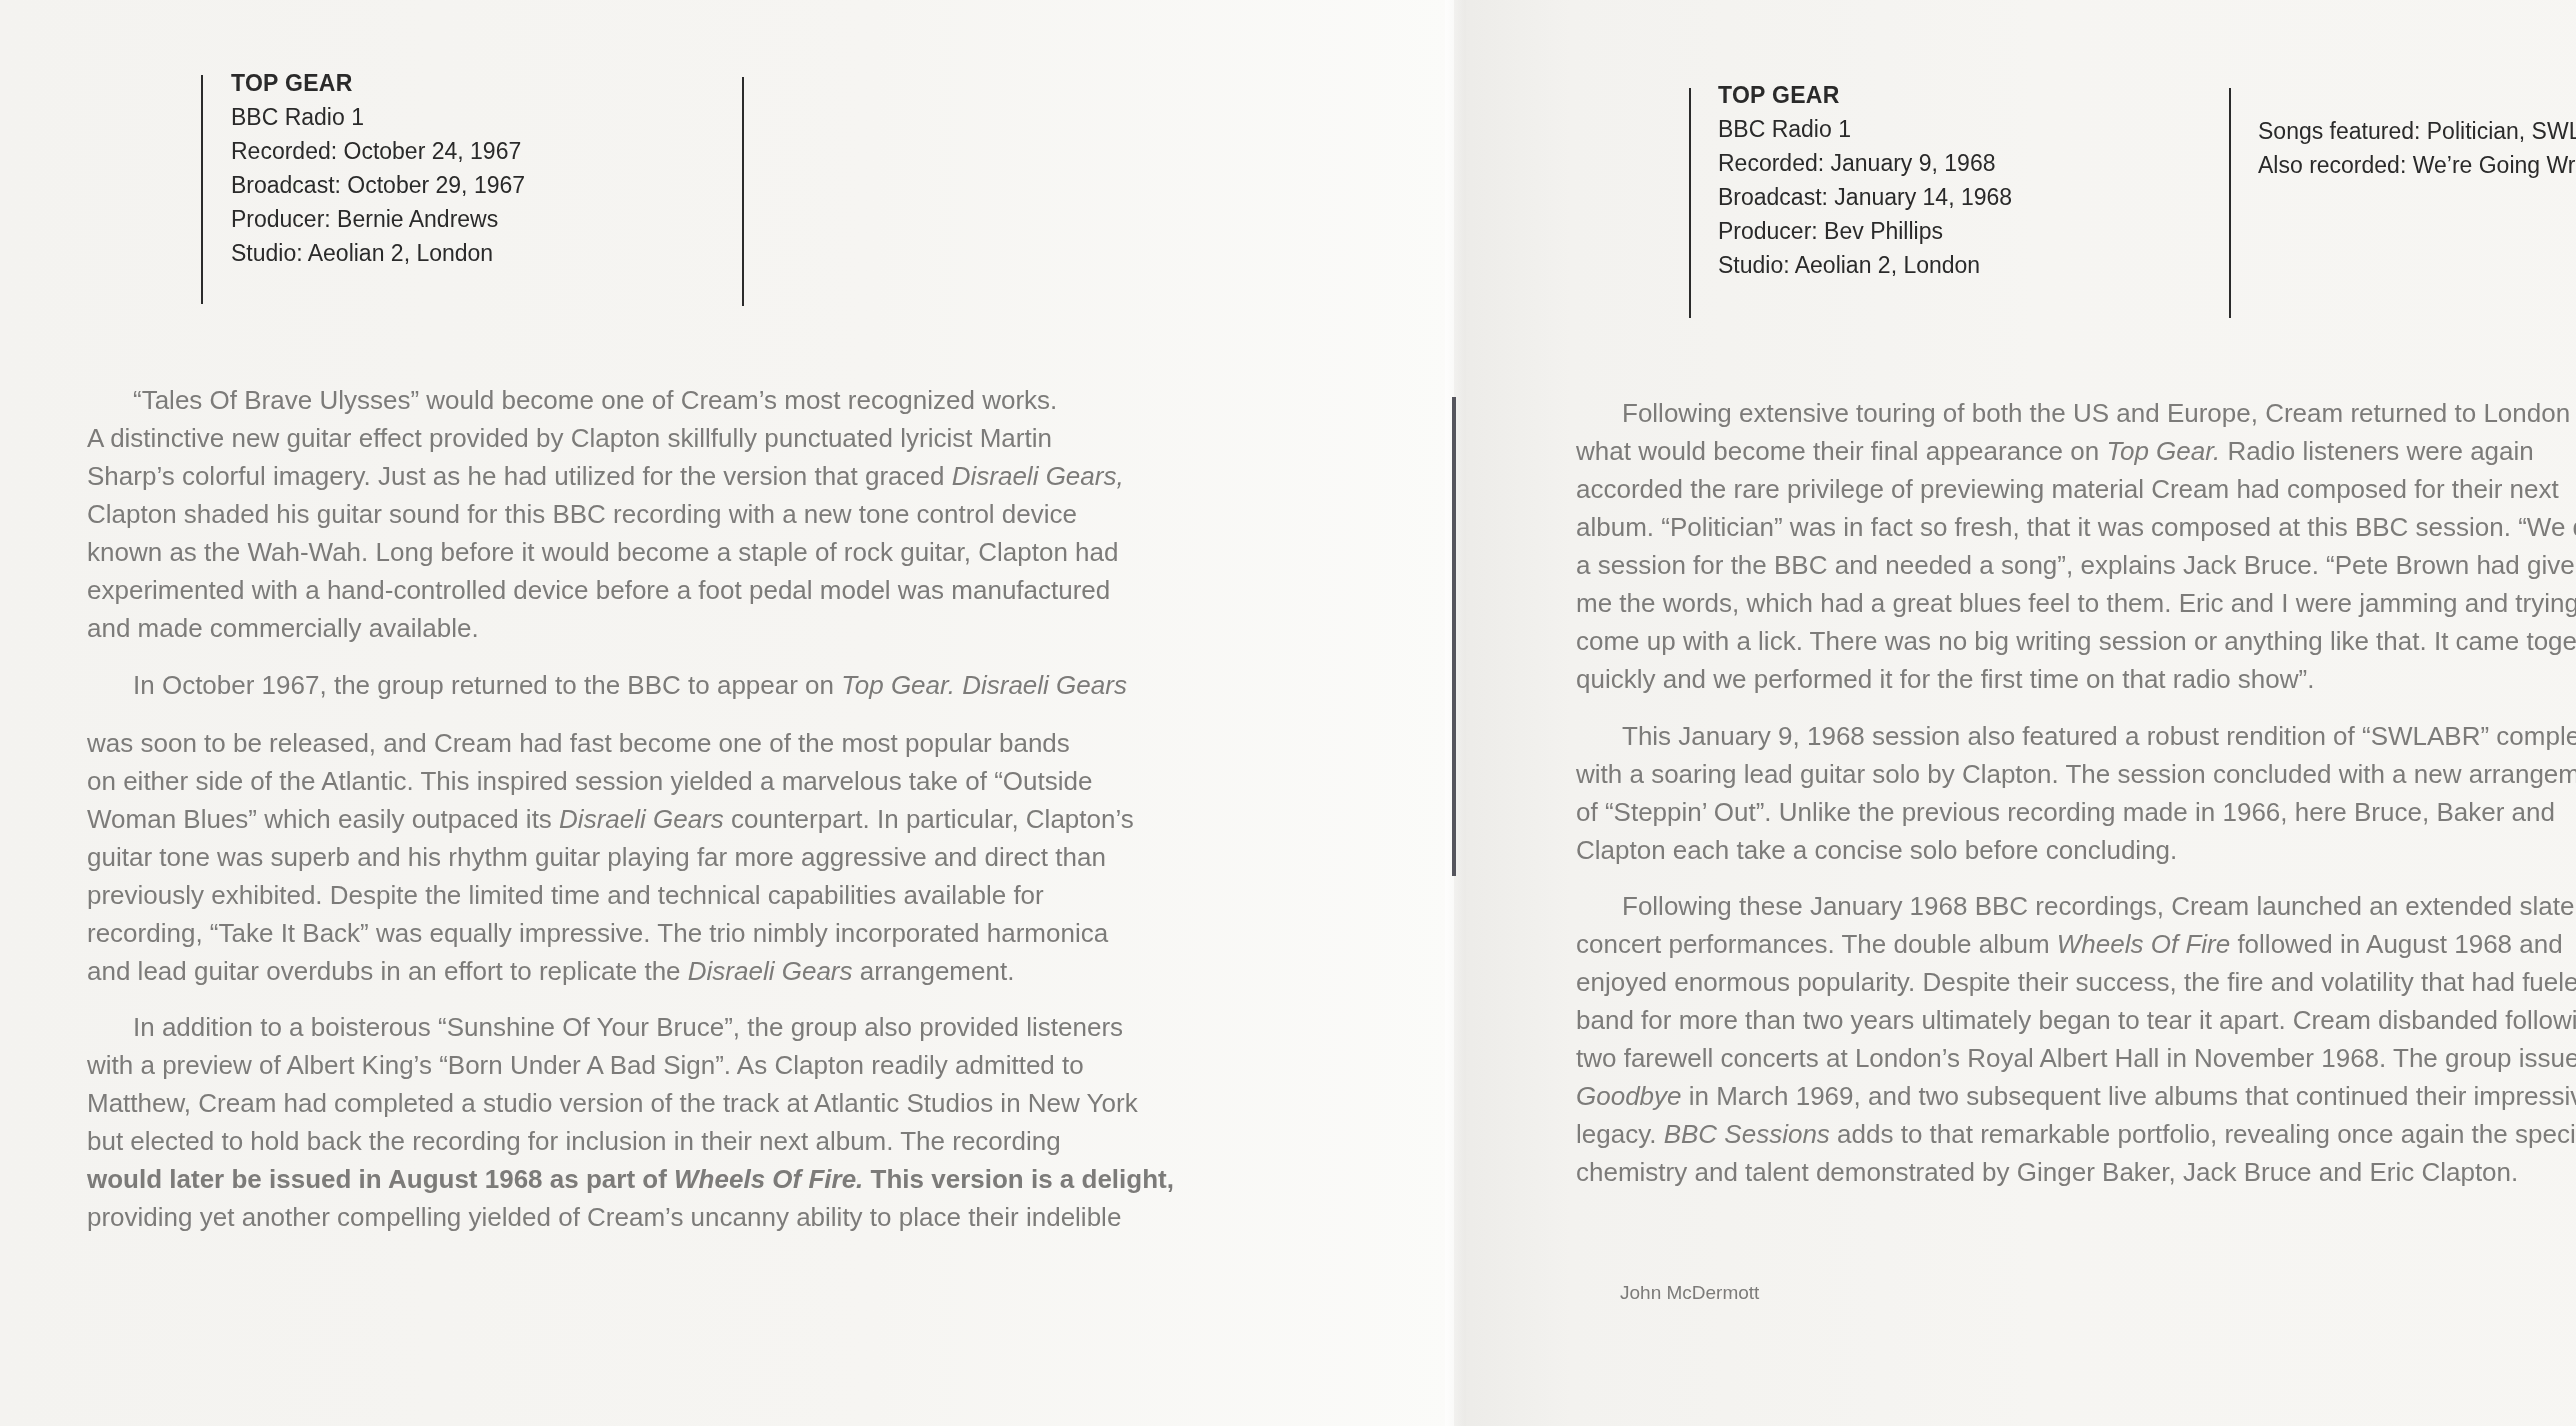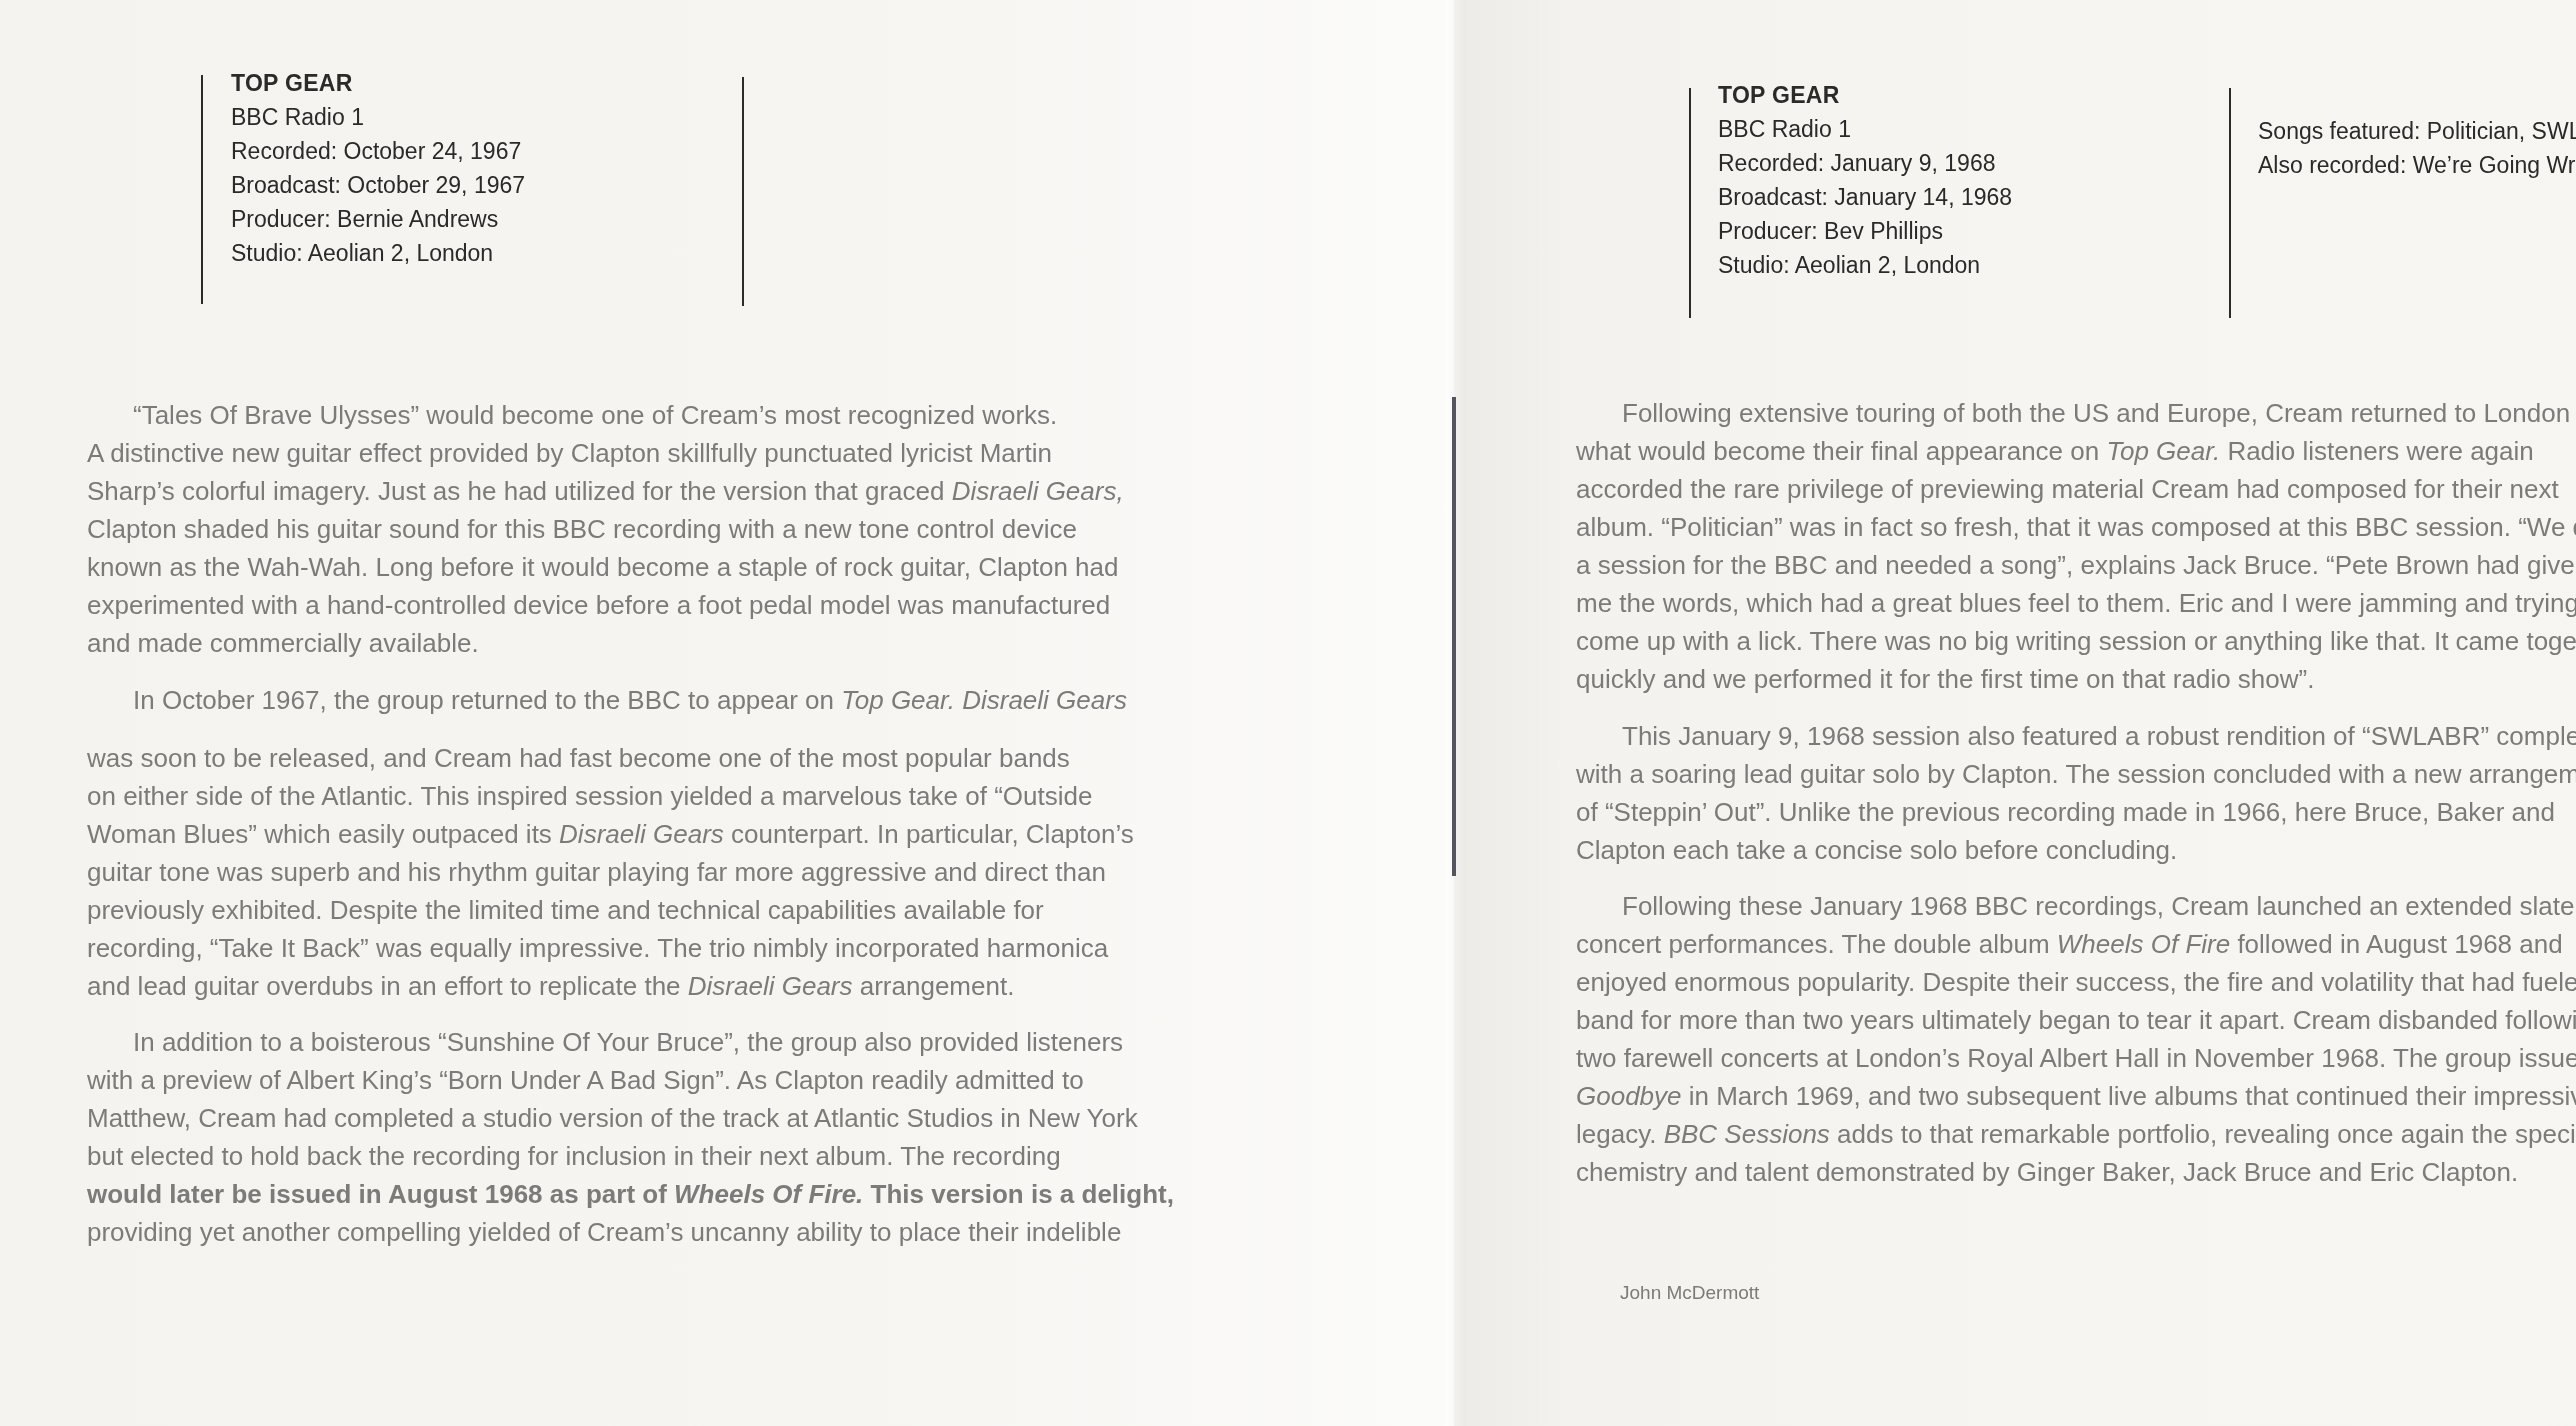--- a/index.html
+++ b/index.html
@@ -38,21 +38,21 @@
   <div class="hdr" style="left:231px; top:66px;">
     <div class="title">TOP GEAR</div>
     <div>BBC Radio 1</div>
     <div>Recorded: October 24, 1967</div>
     <div>Broadcast: October 29, 1967</div>
     <div>Producer: Bernie Andrews</div>
     <div>Studio: Aeolian 2, London</div>
   </div>
 
 
-  <div class="body-text" id="left-body" style="left:87px; top:396px;">
+  <div class="body-text" id="left-body" style="left:87px; top:381px;">
       <p>
         <span class="ln"><span>“Tales Of Brave Ulysses” would become one of Cream’s most recognized works.</span></span>
         <span class="ln" style="margin-left: -46px;"><span>A distinctive new guitar effect provided by Clapton skillfully punctuated lyricist Martin</span></span>
         <span class="ln" style="margin-left: -46px;"><span>Sharp’s colorful imagery.  Just as he had utilized for the version that graced </span><em>Disraeli Gears,</em></span>
         <span class="ln" style="margin-left: -46px;"><span>Clapton shaded his guitar sound for this BBC recording with a new tone control device</span></span>
         <span class="ln" style="margin-left: -46px;"><span>known as the Wah-Wah.  Long before it would become a staple of rock guitar, Clapton had</span></span>
         <span class="ln" style="margin-left: -46px;"><span>experimented with a hand-controlled device before a foot pedal model was manufactured</span></span>
         <span class="ln" style="margin-left: -46px;"><span>and made commercially available.</span></span>
       </p>
       <p>

